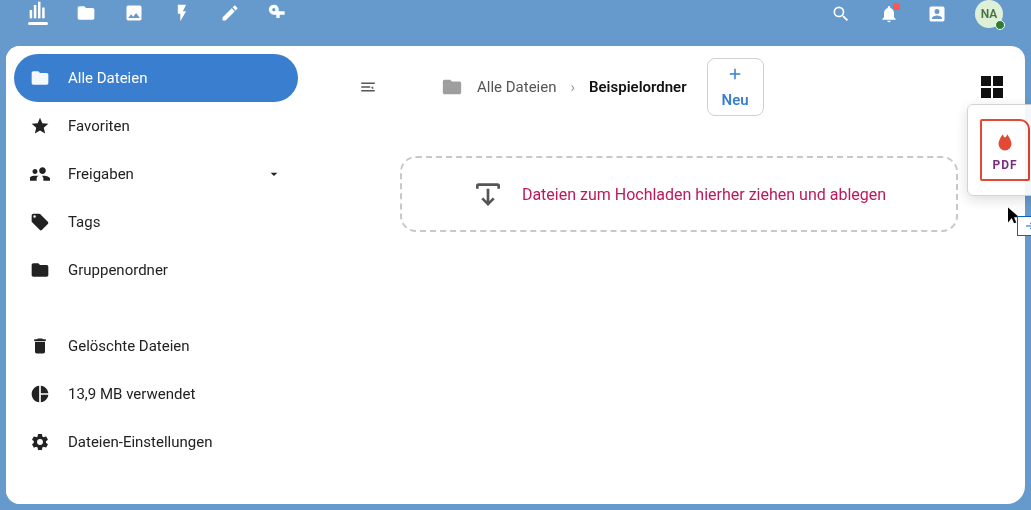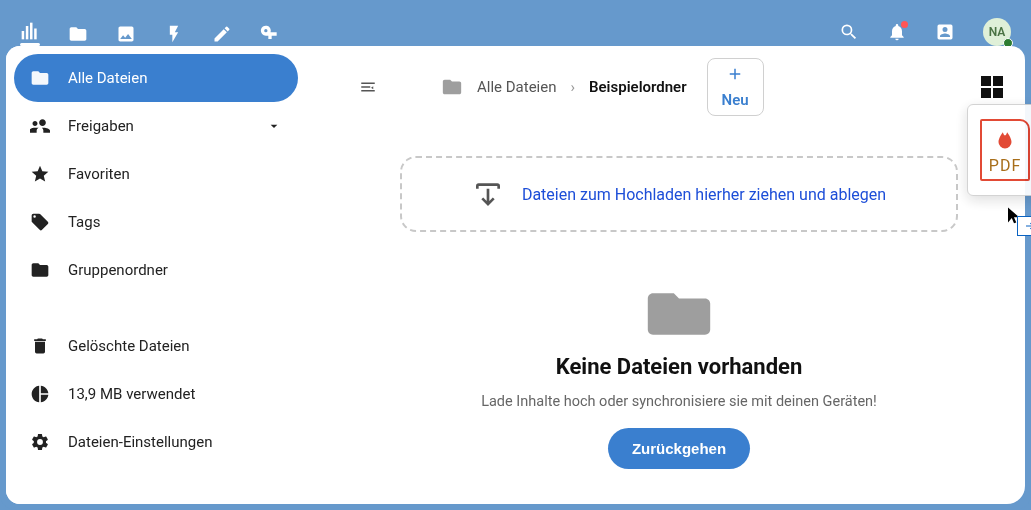--- a/index.html
+++ b/index.html
@@ -1,18 +1,18 @@
 <!DOCTYPE html>
 <html><head>
 <meta charset="utf-8">
 <style>
   * { box-sizing: border-box; margin: 0; padding: 0; }
   body { font-family: -apple-system, BlinkMacSystemFont, "Segoe UI", Roboto, sans-serif; width: 1031px; height: 510px; overflow: hidden; background: #6699cc; }
   .outer { width: 100%; height: 100%; background: #6699cc; display: flex; flex-direction: column; border-radius: 0 0 16px 16px; }
-  .topbar { height: 46px; display: flex; align-items: flex-end; padding: 0 20px; gap: 28px; }
+  .topbar { height: 46px; display: flex; align-items: flex-start; padding: 0 28px; gap: 28px; }
   .topbar-left { display: flex; align-items: center; gap: 28px; }
   .topbar-right { margin-left: auto; display: flex; align-items: center; gap: 28px; }
   .app-icon-wrap { display: flex; flex-direction: column; align-items: center; gap: 2px; }
   .app-icon-wrap .bar { width: 20px; height: 3px; background: #fff; border-radius: 2px; }
   .tb-icon { width: 20px; height: 20px; fill: #fff; cursor: pointer; }
   .tb-icon-wrap { position: relative; display: flex; align-items: center; }
   .notif-dot { position: absolute; top: -1px; right: -1px; width: 7px; height: 7px; background: #ff5555; border-radius: 50%; }
   .avatar { width: 28px; height: 28px; border-radius: 50%; background: #dff0d8; display: flex; align-items: center; justify-content: center; font-size: 12px; font-weight: 600; color: #4a7344; position: relative; }
   .avatar .status { position: absolute; bottom: -2px; right: -2px; width: 10px; height: 10px; background: #2e7d32; border-radius: 50%; border: 1px solid #fff; }
 
@@ -34,35 +34,35 @@
   .breadcrumb { display: flex; align-items: center; gap: 14px; margin-left: 44px; font-size: 15px; color: #555; }
   .breadcrumb .folder-ico { width: 22px; height: 22px; fill: #9e9e9e; }
   .breadcrumb .crumb { cursor: pointer; }
   .breadcrumb .crumb.current { color: #111; font-weight: 600; }
   .breadcrumb .sep { color: #999; }
   .new-btn { display: flex; align-items: center; gap: 8px; border: 1px solid #d0d0d0; border-radius: 8px; padding: 6px 14px; color: #3a7fcf; font-weight: 600; cursor: pointer; font-size: 15px; }
   .new-btn svg { width: 18px; height: 18px; fill: #3a7fcf; }
   .view-switch { margin-left: auto; width: 22px; height: 22px; display: grid; grid-template-columns: 1fr 1fr; grid-template-rows: 1fr 1fr; gap: 2px; cursor: pointer; }
   .view-switch span { background: #111; }
 
-  .dropzone { margin: 40px auto 0 auto; width: 86%; height: 76px; border: 2px dashed #c8c8c8; border-radius: 16px; display: flex; align-items: center; justify-content: center; gap: 18px; color: #1d4ed8; font-size: 16px; }
+  .dropzone { margin: 40px auto 0 auto; width: 86%; height: 76px; border: 2px dashed #c8c8c8; border-radius: 16px; display: flex; align-items: center; justify-content: center; gap: 18px; color: #be185d; font-size: 16px; }
   .dropzone svg { width: 32px; height: 32px; fill: #555; }
 
   .empty-state { margin-top: 56px; display: flex; flex-direction: column; align-items: center; gap: 14px; }
   .empty-state .big-folder { width: 64px; height: 52px; fill: #9e9e9e; }
   .empty-state h2 { font-size: 22px; font-weight: 700; color: #111; }
   .empty-state p { font-size: 14.5px; color: #666; }
   .back-btn { margin-top: 4px; background: #3a7fcf; color: #fff; border: none; border-radius: 22px; padding: 12px 24px; font-size: 15px; font-weight: 600; cursor: pointer; }
 
   
   .drag-layer { position: absolute; left: 630px; top: 58px; pointer-events: none; }
   .pdf-chip { width: 76px; height: 92px; background: #fff; border: 1px solid #d0d0d0; border-radius: 6px 6px 6px 6px; box-shadow: 0 4px 14px rgba(0,0,0,.15); display:flex; flex-direction:column; align-items:center; justify-content:center; gap:6px; position: relative; opacity: .92; }
   .pdf-chip .page { width: 50px; height: 62px; border: 2px solid #e03b24; border-radius: 2px 10px 2px 2px; display:flex; align-items:center; justify-content:center; flex-direction:column; }
   .pdf-chip .page svg { width: 26px; height: 26px; fill: #e03b24; margin-top:4px;}
-  .pdf-chip .ext { font-size: 16px; font-weight: 400; color: #a16207; letter-spacing: 1px; }
+  .pdf-chip .ext { font-size: 12px; font-weight: 700; color: #701a75; letter-spacing: 1px; }
   .cursor { position: absolute; left: 668px; top: 158px; pointer-events:none; }
   .cursor svg { width: 18px; height: 22px; fill: #000; }
   .move-tip { position: absolute; left: 680px; top: 170px; background: #fff; border: 1px solid #0a63c2; color: #0a63c2; font-size: 12px; padding: 2px 6px; display:flex; align-items:center; gap:4px; pointer-events:none; }
   .move-tip svg { width: 12px; height: 12px; fill: #0a63c2; }
 
 </style>
 </head>
 <body>
 
 <div class="outer">
@@ -118,32 +118,32 @@
 
     <nav class="sidebar">
       <div class="nav-item active">
         <svg class="ni" viewBox="0 0 24 24">
             <path d="M10 4H4c-1.1 0-2 .9-2 2v12c0 1.1.9 2 2 2h16c1.1 0 2-.9 2-2V8c0-1.1-.9-2-2-2h-8l-2-2z"></path>
           </svg>
         <span class="label">Alle Dateien</span>
       </div>
       <div class="nav-item">
         <svg class="ni" viewBox="0 0 24 24">
+            <path d="M12 17.27 18.18 21l-1.64-7.03L22 9.24l-7.19-.61L12 2 9.19 8.63 2 9.24l5.46 4.73L5.82 21z"></path>
+          </svg>
+        <span class="label">Favoriten</span>
+      </div>
+      <div class="nav-item">
+        <svg class="ni" viewBox="0 0 24 24">
             <path d="M15 12c2.21 0 4-1.79 4-4s-1.79-4-4-4-4 1.79-4 4 1.79 4 4 4zm-9 0c1.66 0 3-1.34 3-3S7.66 6 6 6 3 7.34 3 9s1.34 3 3 3zm0 2c-2.33 0-7 1.17-7 3.5V20h9v-2.5c0-.85.33-2.34 2.37-3.47C9.5 14 7.66 14 6 14zm9 0c-.29 0-.62.02-.97.05 1.16.84 1.97 1.97 1.97 3.45V20h8v-2.5c0-2.33-4.67-3.5-7-3.5z"></path>
           </svg>
         <span class="label">Freigaben</span>
         <svg class="chev" viewBox="0 0 24 24">
             <path d="M7 10l5 5 5-5z"></path>
           </svg>
-      </div>
-      <div class="nav-item">
-        <svg class="ni" viewBox="0 0 24 24">
-            <path d="M12 17.27 18.18 21l-1.64-7.03L22 9.24l-7.19-.61L12 2 9.19 8.63 2 9.24l5.46 4.73L5.82 21z"></path>
-          </svg>
-        <span class="label">Favoriten</span>
       </div>
       <div class="nav-item">
         <svg class="ni" viewBox="0 0 24 24">
             <path d="M21.41 11.58 12.41 2.58A2 2 0 0 0 11 2H4a2 2 0 0 0-2 2v7a2 2 0 0 0 .59 1.42l9 9a2 2 0 0 0 2.83 0l7-7a2 2 0 0 0-.01-2.84zM5.5 7A1.5 1.5 0 1 1 7 5.5 1.5 1.5 0 0 1 5.5 7z"></path>
           </svg>
         <span class="label">Tags</span>
       </div>
       <div class="nav-item">
         <svg class="ni" viewBox="0 0 24 24">
             <path d="M10 4H4c-1.1 0-2 .9-2 2v12c0 1.1.9 2 2 2h16c1.1 0 2-.9 2-2V8c0-1.1-.9-2-2-2h-8l-2-2z"></path>
@@ -201,28 +201,20 @@
           </div>
       </div>
 
       <div class="dropzone">
         <svg viewBox="0 0 24 24">
             <path d="M19 18H5v-2H3v2a2 2 0 0 0 2 2h14a2 2 0 0 0 2-2v-2h-2v2zM11 6.83 8.41 9.41 7 8l5-5 5 5-1.41 1.41L13 6.83V16h-2V6.83z" transform="rotate(180 12 12)"></path>
           </svg>
         <span>Dateien zum Hochladen hierher ziehen und ablegen</span>
       </div>
 
-      <div class="empty-state">
-        <svg class="big-folder" viewBox="0 0 24 20">
-            <path d="M10 2H2C.9 2 0 2.9 0 4v12c0 1.1.9 2 2 2h20c1.1 0 2-.9 2-2V6c0-1.1-.9-2-2-2H12l-2-2z"></path>
-          </svg>
-        <h2>Keine Dateien vorhanden</h2>
-        <p>Lade Inhalte hoch oder synchronisiere sie mit deinen Geräten!</p>
-        <button class="back-btn"><span>Zurückgehen</span></button>
-      </div>
 
       <div class="drag-layer">
         <div class="pdf-chip">
           <div class="page">
             <svg viewBox="0 0 24 24">
                 <path d="M14 2s4 5 4 9a6 6 0 0 1-12 0c0-4 4-9 4-9s1 3 2 3 2-3 2-3z"></path>
               </svg>
             <span class="ext">PDF</span>
           </div>
         </div>

